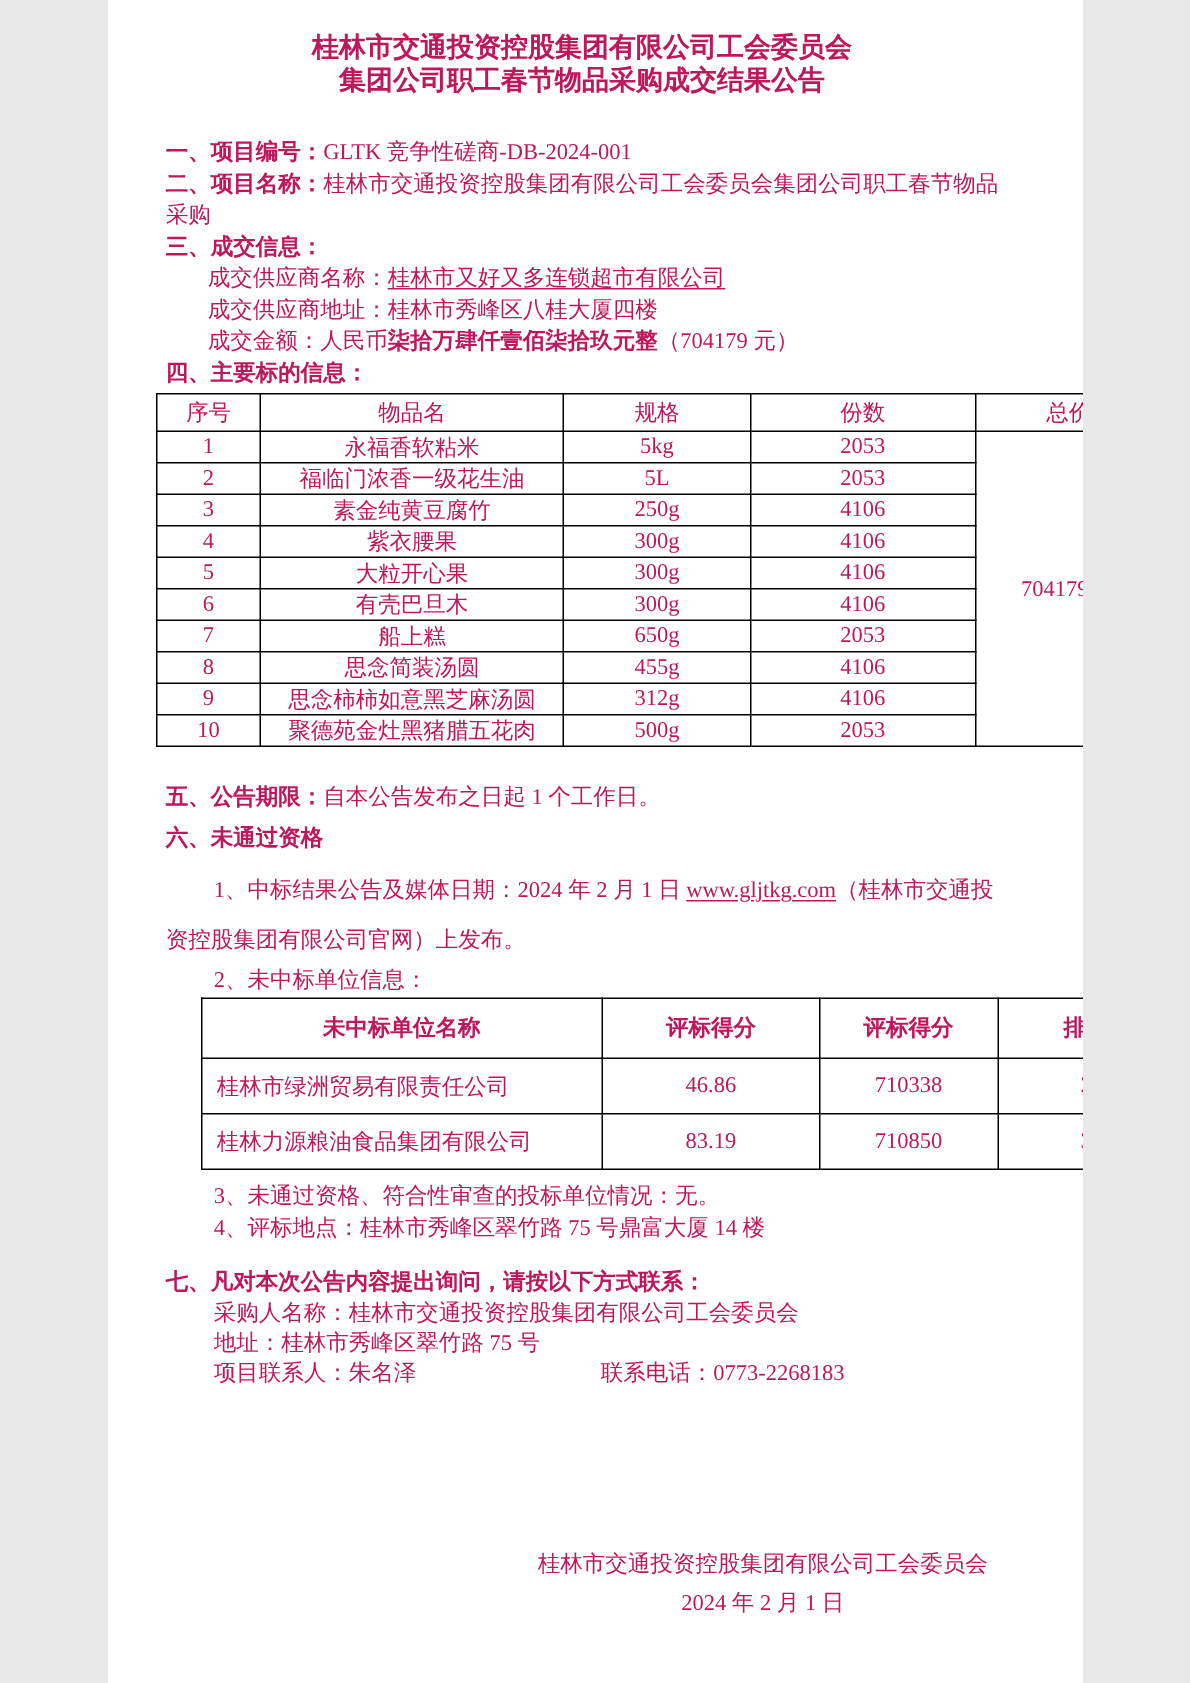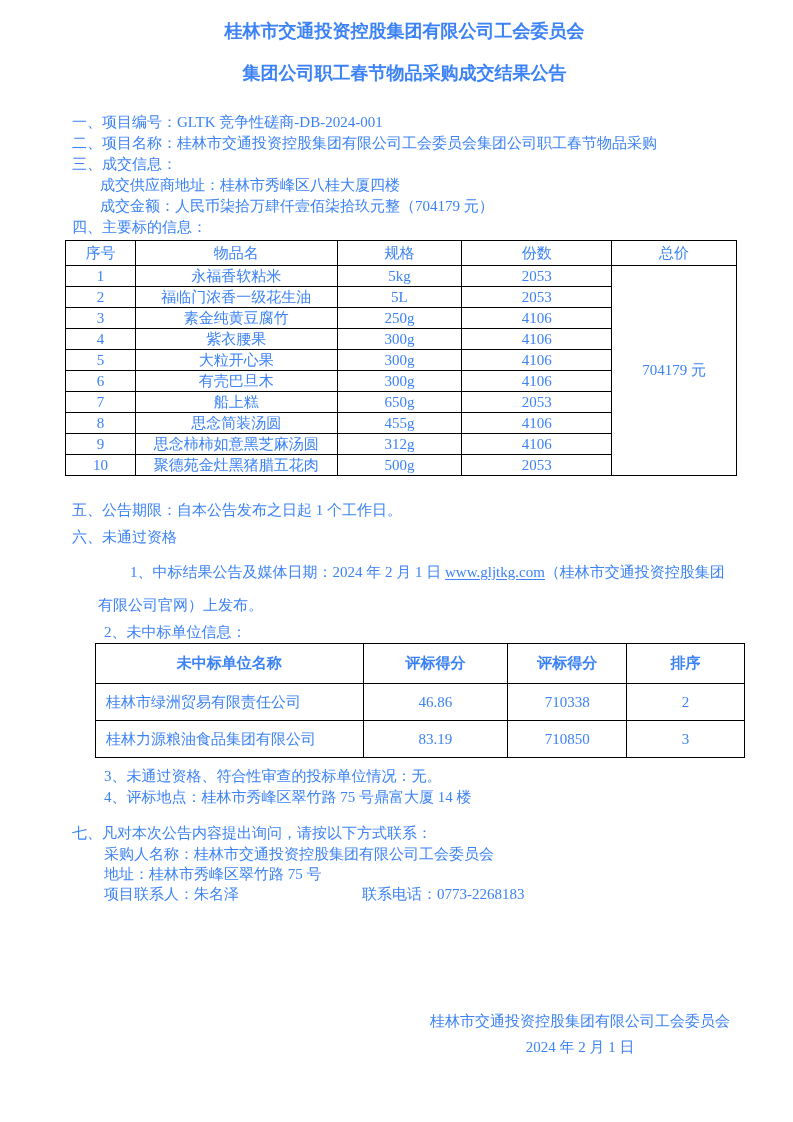--- a/index.html
+++ b/index.html
@@ -1,50 +1,50 @@
 <!DOCTYPE html>
 <html><head>
 <meta charset="utf-8">
 <style>
   html,body { margin:0; padding:0; background:#e8e8e8; }
   .page {
     position:relative;
-    width:793px; height:1122px;
+    width:650px; height:1122px;
     margin:0 auto;
     box-sizing:border-box;
     background:#ffffff;
-    color:#3b82f6;
+    color:#be185d;
     font-family:"Liberation Serif","DejaVu Serif",serif;
     font-size:15px;
-    padding:20px 56px 0 72px;
+    padding:20px 56px 0 39px;
     overflow:hidden;
   }
   p { margin:0; line-height:21px; }
   .title { text-align:center; font-weight:bold; font-size:18px; line-height:22px; margin:0; }
-  .title-sub { margin-top:20px; }
+  .title-sub { }
   .group1 { margin-top:28px; }
-  .bold { font-weight:normal;margin-top:48px; }
+  .bold { font-weight:bold;margin-top:48px; }
   .u { text-decoration:underline; text-underline-offset:2px; }
   .indent1 { padding-left:28px; }
   .indent2 { padding-left:32px; }
 
   table.items {
     border-collapse:collapse;
     width:672px;
     margin:2px 0 0 -7px;
     text-align:center;
     font-size:15px;
   }
   table.items th, table.items td { border:1px solid #000; padding:0; }
   table.items th { font-weight:normal; height:24px; }
   table.items td { height:20px; }
 
   .line-s5 { margin-top:24px; }
   .line-s6 { margin-top:6px; }
-  .para1 { margin-top:8px; line-height:33px; text-indent:32px;margin-left:26px; }
+  .para1 { margin-top:8px; line-height:33px; text-indent:32px; }
 
   table.bidders {
     border-collapse:collapse;
     width:650px;
     margin-left:23px;
     font-size:15px;
     text-align:center;
   }
   table.bidders th, table.bidders td { border:1px solid #000; padding:0; }
   table.bidders th { font-weight:bold; height:39px; }
@@ -72,20 +72,21 @@
 
   <p class="title">桂林市交通投资控股集团有限公司工会委员会</p>
   <p class="title title-sub">集团公司职工春节物品采购成交结果公告</p>
 
   <p class="group1"><span class="bold">一、项目编号：</span><span>GLTK 竞争性磋商-DB-2024-001</span></p>
 
   <p><span class="bold">二、项目名称：</span><span>桂林市交通投资控股集团有限公司工会委员会集团公司职工春节物品采购</span></p>
 
   <p><span class="bold">三、成交信息：</span></p>
 
+  <p class="indent1"><span>成交供应商名称：</span><span class="u">桂林市又好又多连锁超市有限公司</span></p>
 
   <p class="indent1"><span>成交供应商地址：</span><span>桂林市秀峰区八桂大厦四楼</span></p>
 
   <p class="indent1"><span>成交金额：</span><span>人民币</span><span class="bold">柒拾万肆仟壹佰柒拾玖元整</span><span>（704179 元）</span></p>
 
   <p><span class="bold">四、主要标的信息：</span></p>
 
   <table class="items">
     <colgroup>
       <col style="width:70px">

